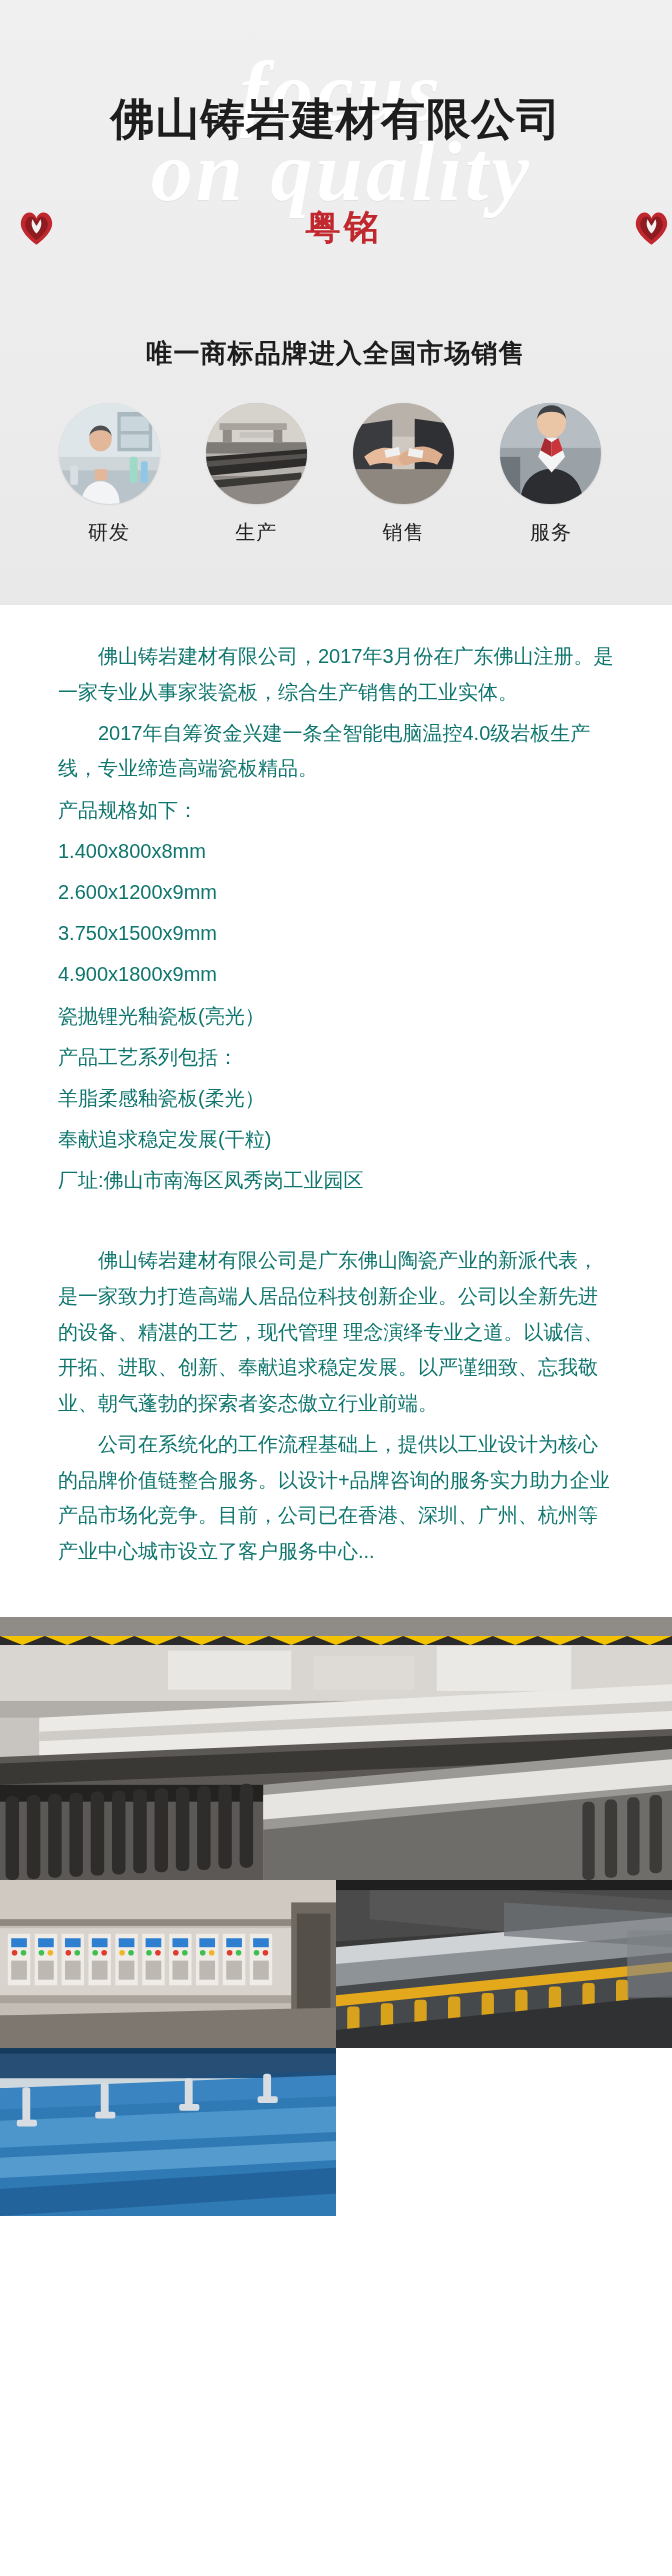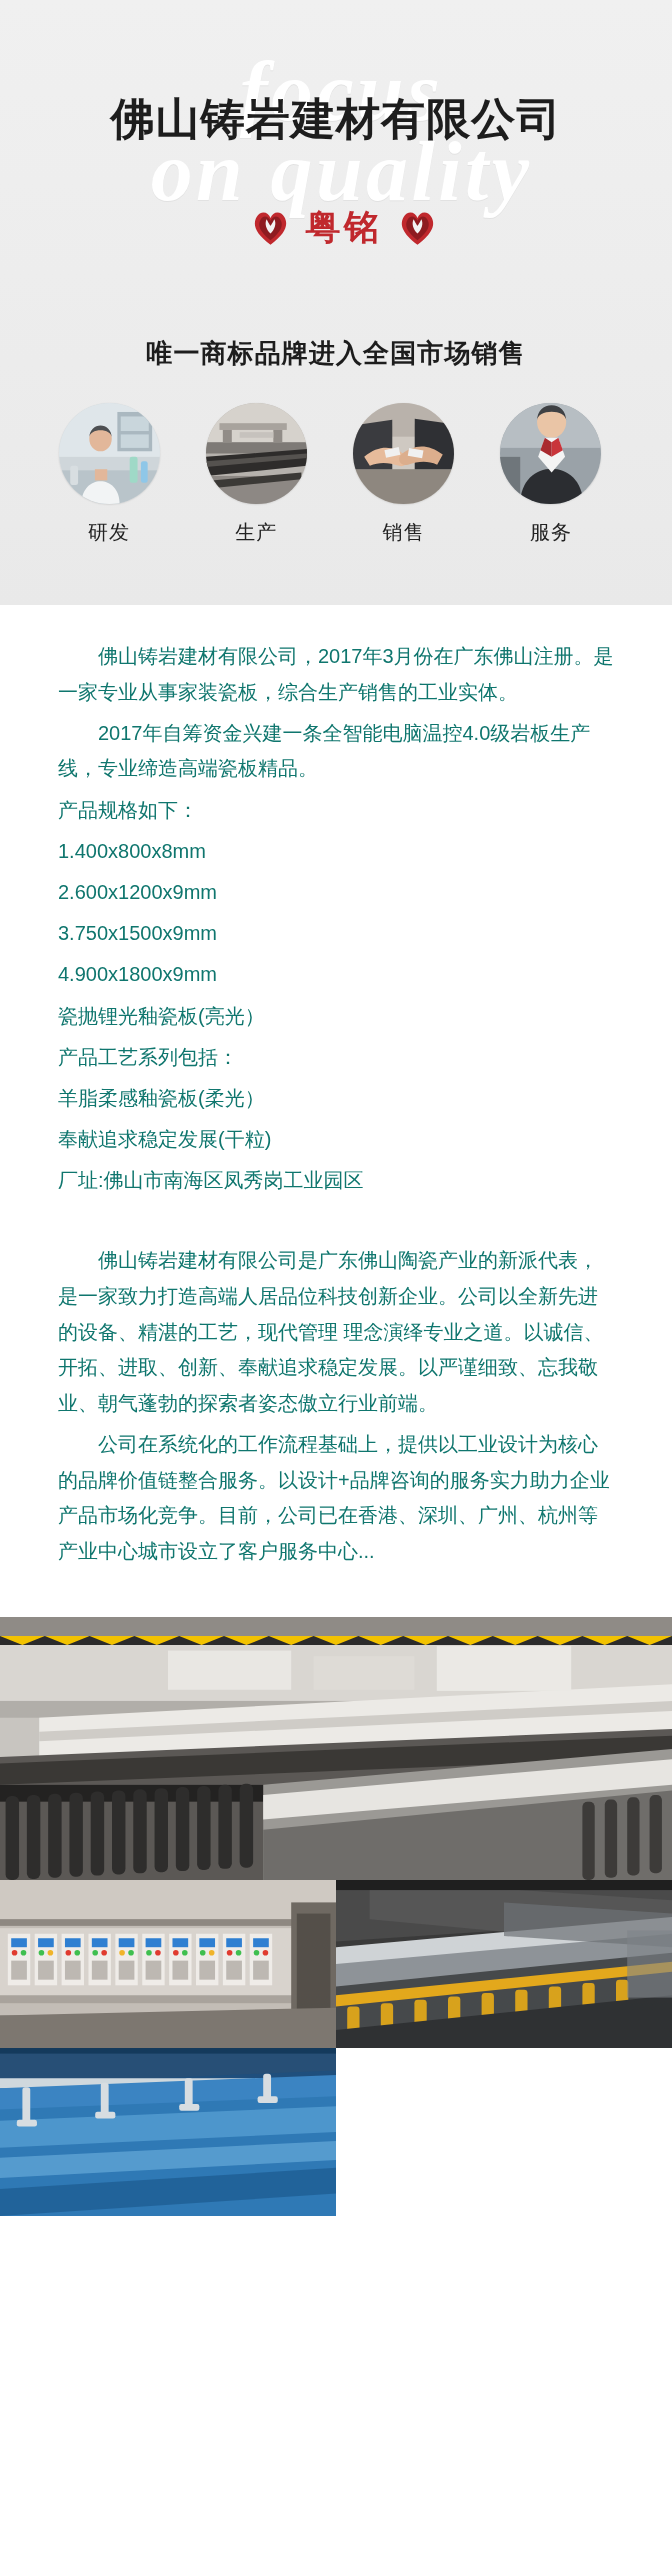--- a/index.html
+++ b/index.html
@@ -53,21 +53,21 @@
     letter-spacing: 1.1px;
     white-space: nowrap;
   }
 
   .brand-row {
     position: absolute;
     left: 0; right: 0;
     top: 204px;
     display: flex;
     align-items: center;
-    justify-content: center;
+    justify-content: space-between;
     gap: 14.6px;
     padding-left: 16px;
   }
   .brand-name {
     font-size: 35px;
     font-weight: bold;
     color: #c0282d;
     letter-spacing: 3.4px;
   }
   .heart-logo {

